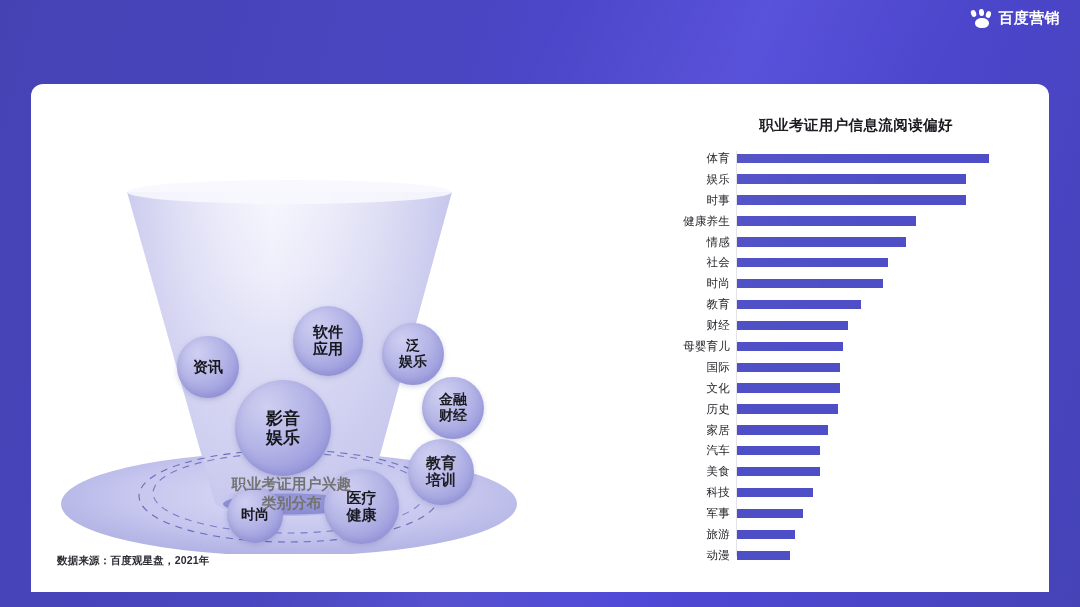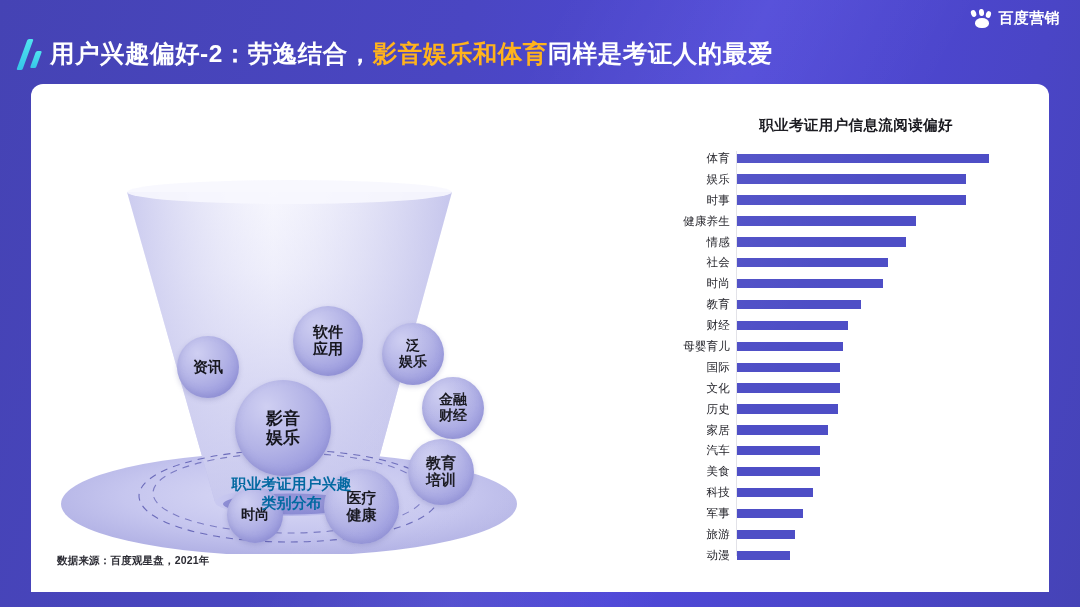--- a/index.html
+++ b/index.html
@@ -81,21 +81,21 @@
     background: radial-gradient(circle at 33% 28%, #cfcff2 0%, #b3b3e6 46%, #9a9ade 78%, #9090d6 100%);
     box-shadow: 0 2px 5px rgba(90,90,160,0.25), inset 0 -3px 7px rgba(120,120,190,0.35);
     display: flex; align-items: center; justify-content: center;
     text-align: center;
     color: #16161e; font-weight: 700; line-height: 1.12;
     white-space: pre-line;
   }
 
   .funnel-base-label {
     position: absolute;
-    color: #0369a1; font-weight: 700; font-size: 15px; line-height: 1.28;
+    color: #737373; font-weight: 700; font-size: 15px; line-height: 1.28;
     text-align: center; white-space: pre-line; z-index: 4;
   }
 
   .source {
     position: absolute; left: 26px; top: 470px;
     font-size: 10.5px; font-weight: 700; color: #2b2b33; letter-spacing: .2px;
   }
 
   
   .chart {
@@ -135,27 +135,20 @@
   <div class="brand">
     <span class="paw">
       <i class="t1"></i>
         <i class="t2"></i>
         <i class="t3"></i>
         <i class="pad"></i>
     </span>
     <span class="brand-name">百度营销</span>
   </div>
 
-  <div class="title-row">
-    <span class="slash">
-      <b class="s1"></b>
-        <b class="s2"></b>
-    </span>
-    <h1 class="slide-title"><span>用户兴趣偏好-2：劳逸结合，</span><span class="hl">影音娱乐和体育</span><span>同样是考证人的最爱</span></h1>
-  </div>
 
   <div class="card">
 
     <div class="funnel-wrap">
 
       <svg class="funnel-svg" width="600" height="470" viewBox="0 0 600 470">
         <defs>
           <linearGradient id="funnelBody" x1="0" y1="0" x2="0" y2="1">
             <stop offset="0%" stop-color="#fbfbff"></stop>
             <stop offset="26%" stop-color="#eeeefb"></stop>

